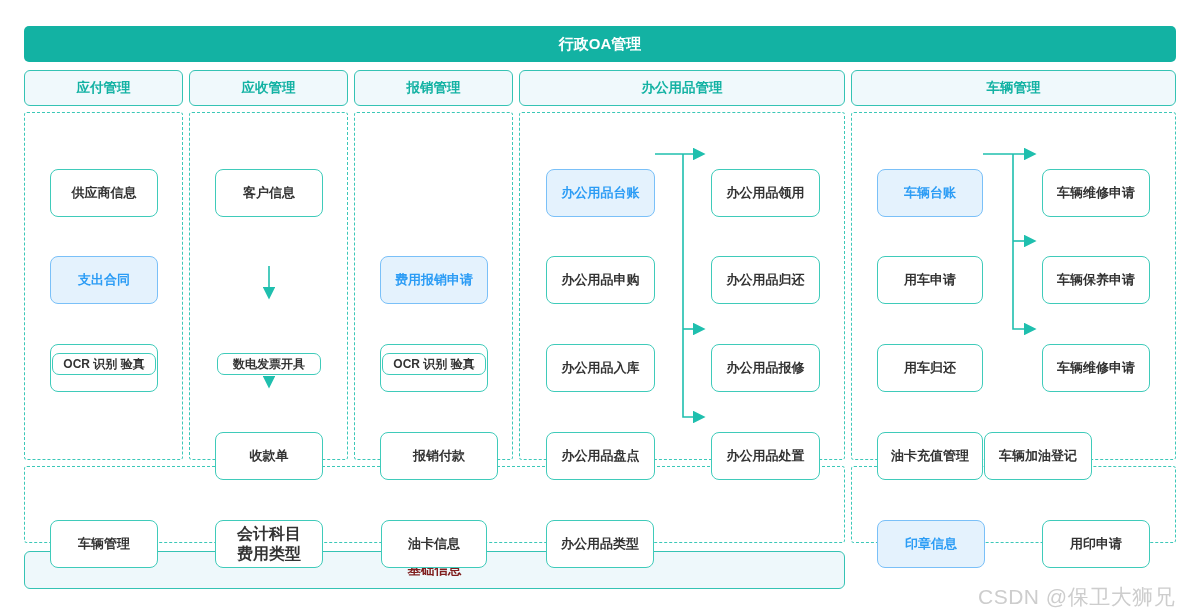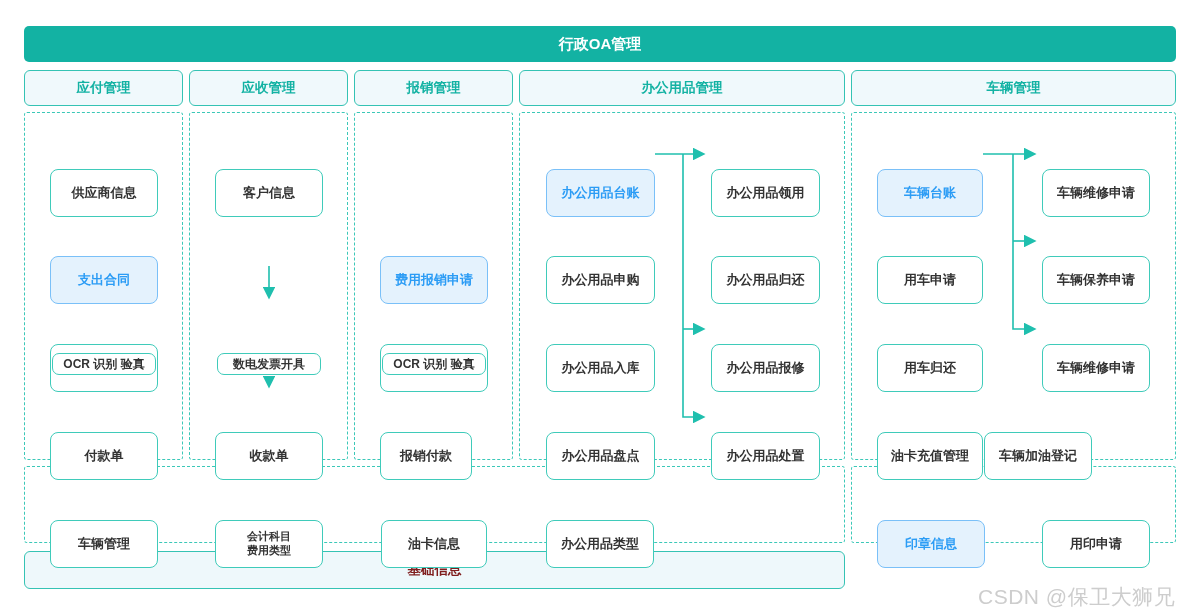--- a/index.html
+++ b/index.html
@@ -29,21 +29,21 @@
   }
   .node{
     position:absolute;box-sizing:border-box;background:#ffffff;
     border:1.5px solid #3fcbba;border-radius:8px;
     display:flex;align-items:center;justify-content:center;text-align:center;
     color:#333333;font-weight:600;font-size:13px;z-index:3;line-height:1.25;margin-top:39px;
   }
   .node.hl{
     background:#e4f2fd;border-color:#7ac0f8;color:#2b9cf5;font-weight:700;
   }
-  .node.pre{white-space:pre-line;font-size:11px;}
+  .node.pre{white-space:pre-line;font-size:16px;}
   .tag{
     position:absolute;box-sizing:border-box;background:#ffffff;
     border:1.5px solid #3fcbba;border-radius:7px;
     display:flex;align-items:center;justify-content:center;
     color:#333333;font-weight:600;font-size:12px;z-index:4;
   }
   .arrows{position:absolute;left:0;top:0;z-index:2;pointer-events:none;}
   .watermark{
     position:absolute;left:978px;top:583px;z-index:6;
     color:#cdcdcd;font-size:21px;letter-spacing:0.5px;white-space:nowrap;
@@ -103,30 +103,29 @@
       <path d="M983,154 H1034" marker-end="url(#ah)"></path>
       <path d="M1013,154 V329 H1034" marker-end="url(#ah)"></path>
       <path d="M1013,241 H1034" marker-end="url(#ah)"></path>
     </g>
   </svg>
 
   <div class="node" style="left:50px;top:130px;width:108px;height:48px;">供应商信息</div>
   <div class="node hl" style="left:50px;top:217px;width:108px;height:48px;">支出合同</div>
   <div class="node" style="left:50px;top:305px;width:108px;height:48px;">进项发票</div>
   <div class="tag" style="left:52px;top:353px;width:104px;height:22px;">OCR 识别 验真</div>
-  <div class="node" style="left:50px;top:393px;width:108px;height:48px;">付款单</div>
 
   <div class="node" style="left:215px;top:130px;width:108px;height:48px;">客户信息</div>
   <div class="tag" style="left:217px;top:353px;width:104px;height:22px;">数电发票开具</div>
   <div class="node" style="left:215px;top:393px;width:108px;height:48px;">收款单</div>
 
   <div class="node hl" style="left:380px;top:217px;width:108px;height:48px;">费用报销申请</div>
   <div class="node" style="left:380px;top:305px;width:108px;height:48px;">发票上传</div>
   <div class="tag" style="left:382px;top:353px;width:104px;height:22px;">OCR 识别 验真</div>
-  <div class="node" style="left:380px;top:393px;width:92px;height:48px;">报销付款</div>
+  <div class="node" style="left:380px;top:393px;width:118px;height:48px;">报销付款</div>
 
   <div class="node hl" style="left:546px;top:130px;width:109px;height:48px;">办公用品台账</div>
   <div class="node" style="left:546px;top:217px;width:109px;height:48px;">办公用品申购</div>
   <div class="node" style="left:546px;top:305px;width:109px;height:48px;">办公用品入库</div>
   <div class="node" style="left:546px;top:393px;width:109px;height:48px;">办公用品盘点</div>
   <div class="node" style="left:711px;top:130px;width:109px;height:48px;">办公用品领用</div>
   <div class="node" style="left:711px;top:217px;width:109px;height:48px;">办公用品归还</div>
   <div class="node" style="left:711px;top:305px;width:109px;height:48px;">办公用品报修</div>
   <div class="node" style="left:711px;top:393px;width:109px;height:48px;">办公用品处置</div>
 

